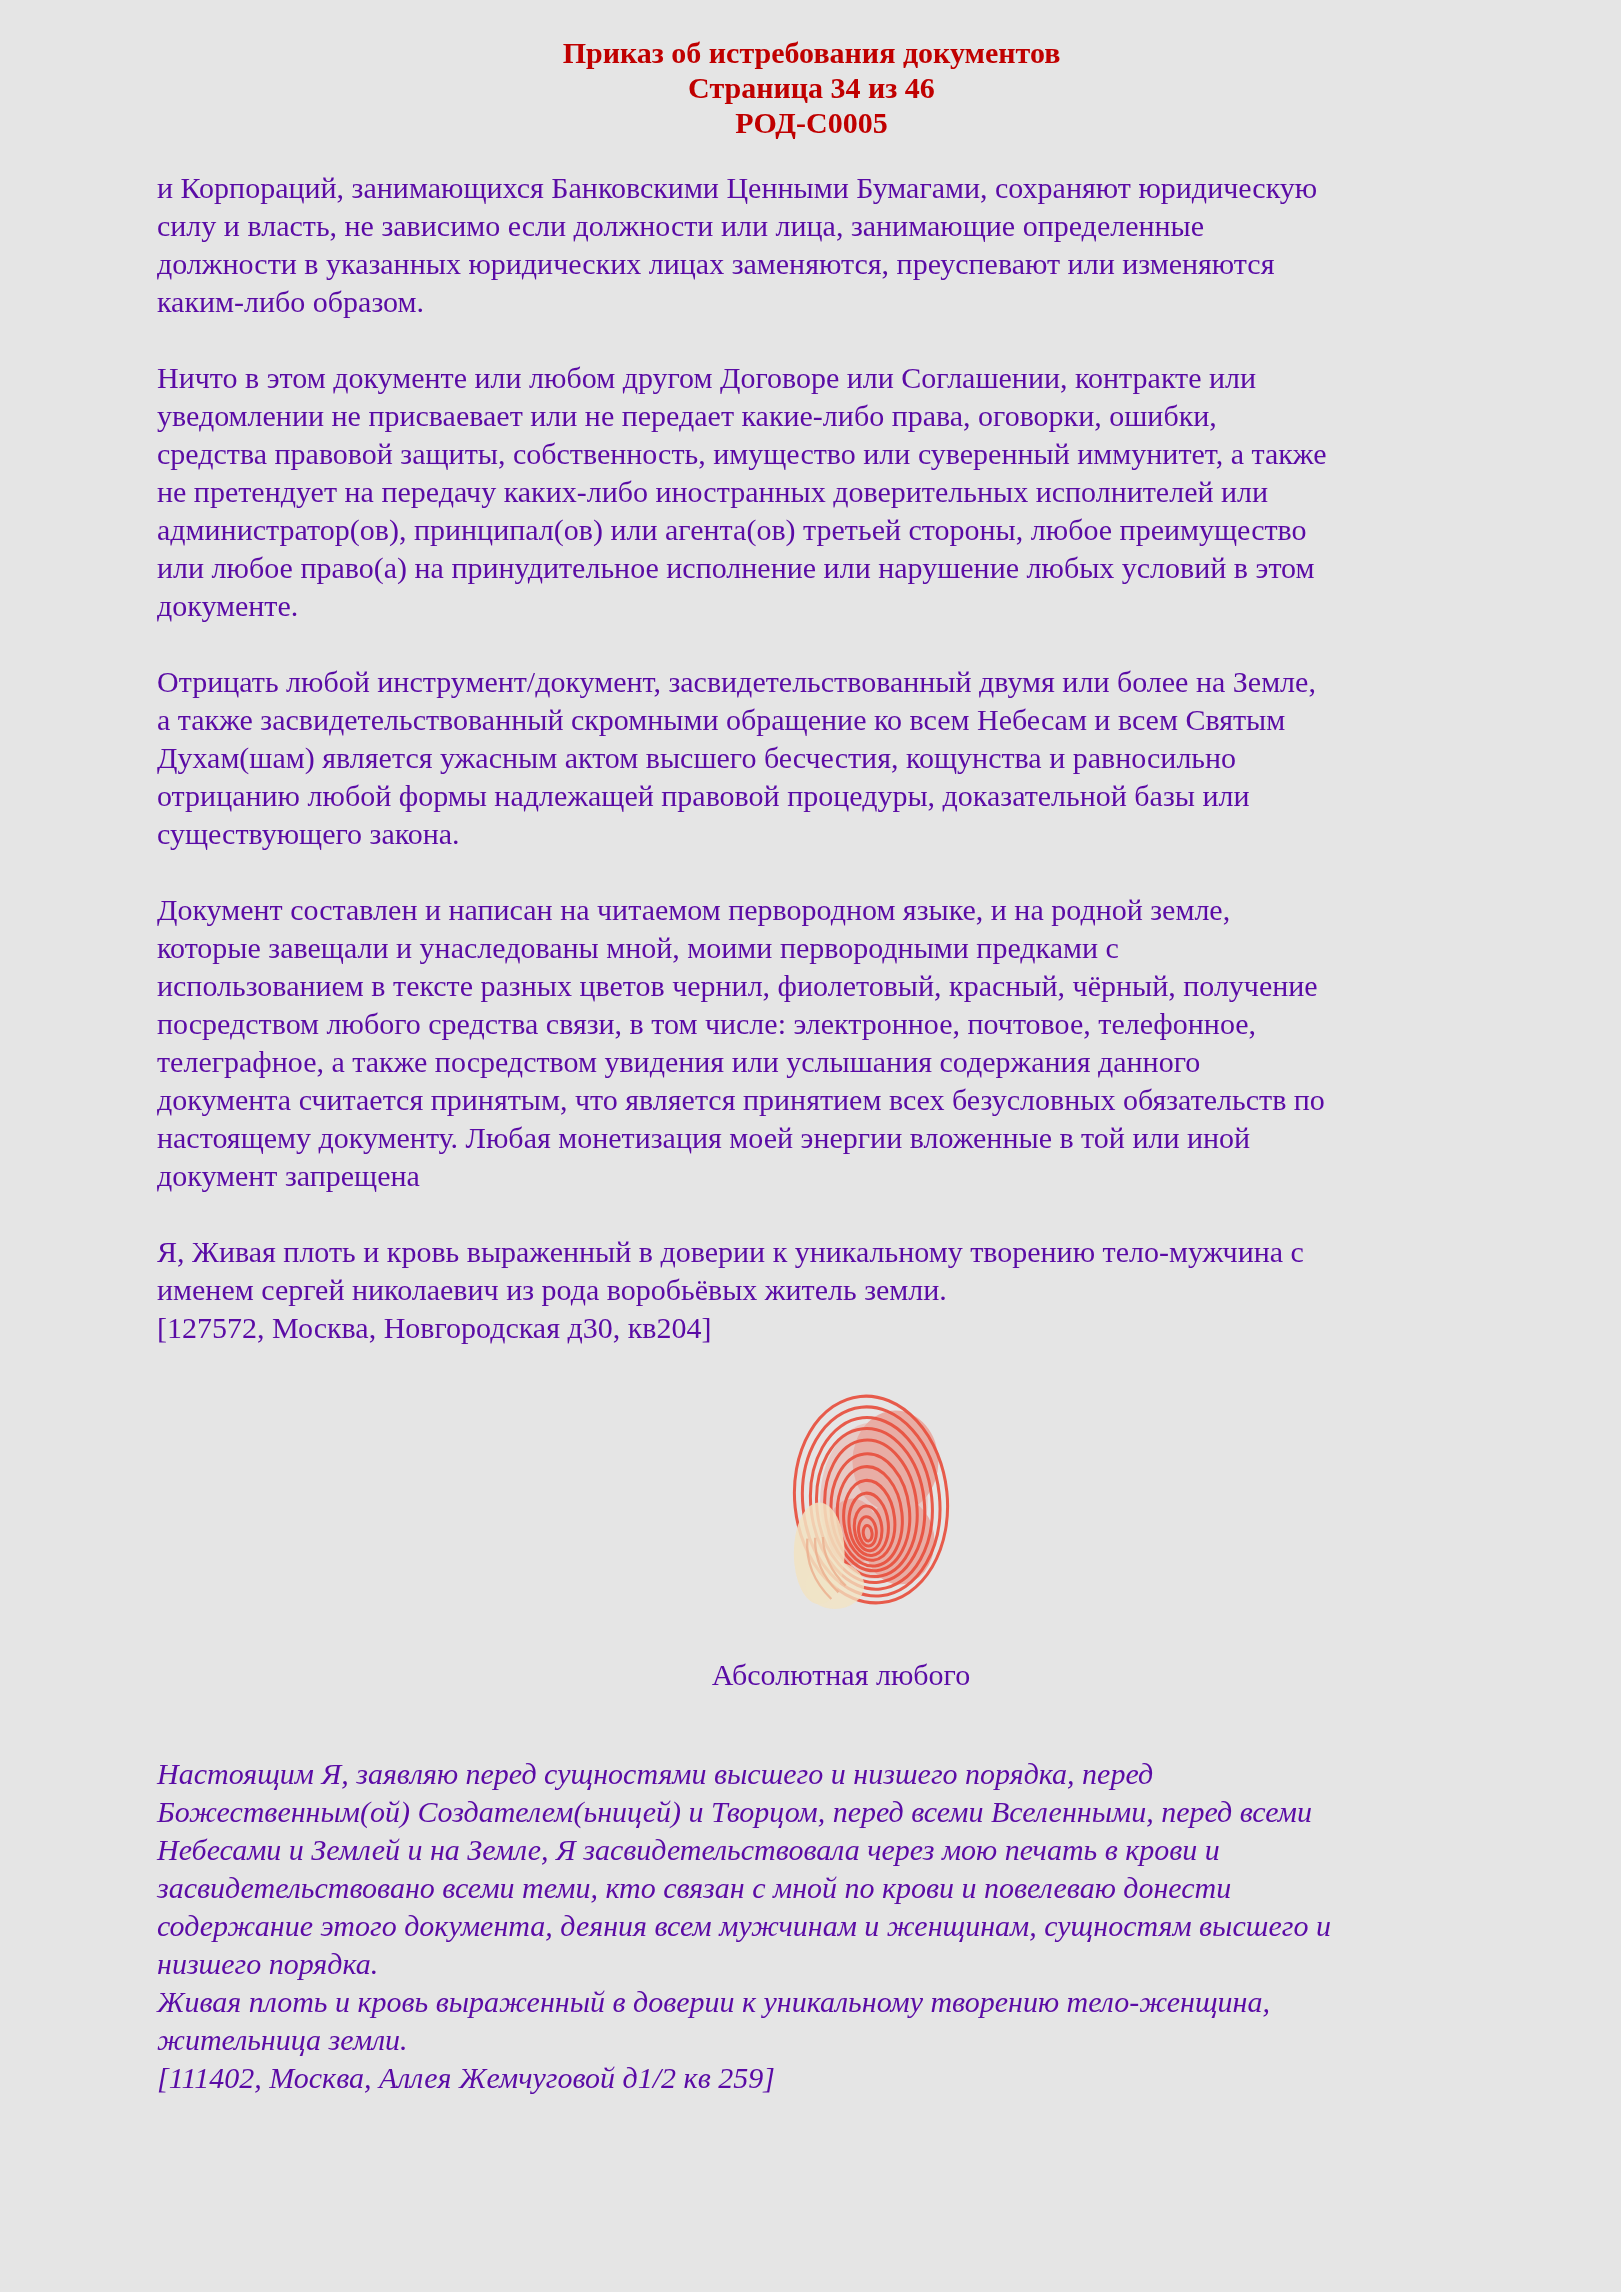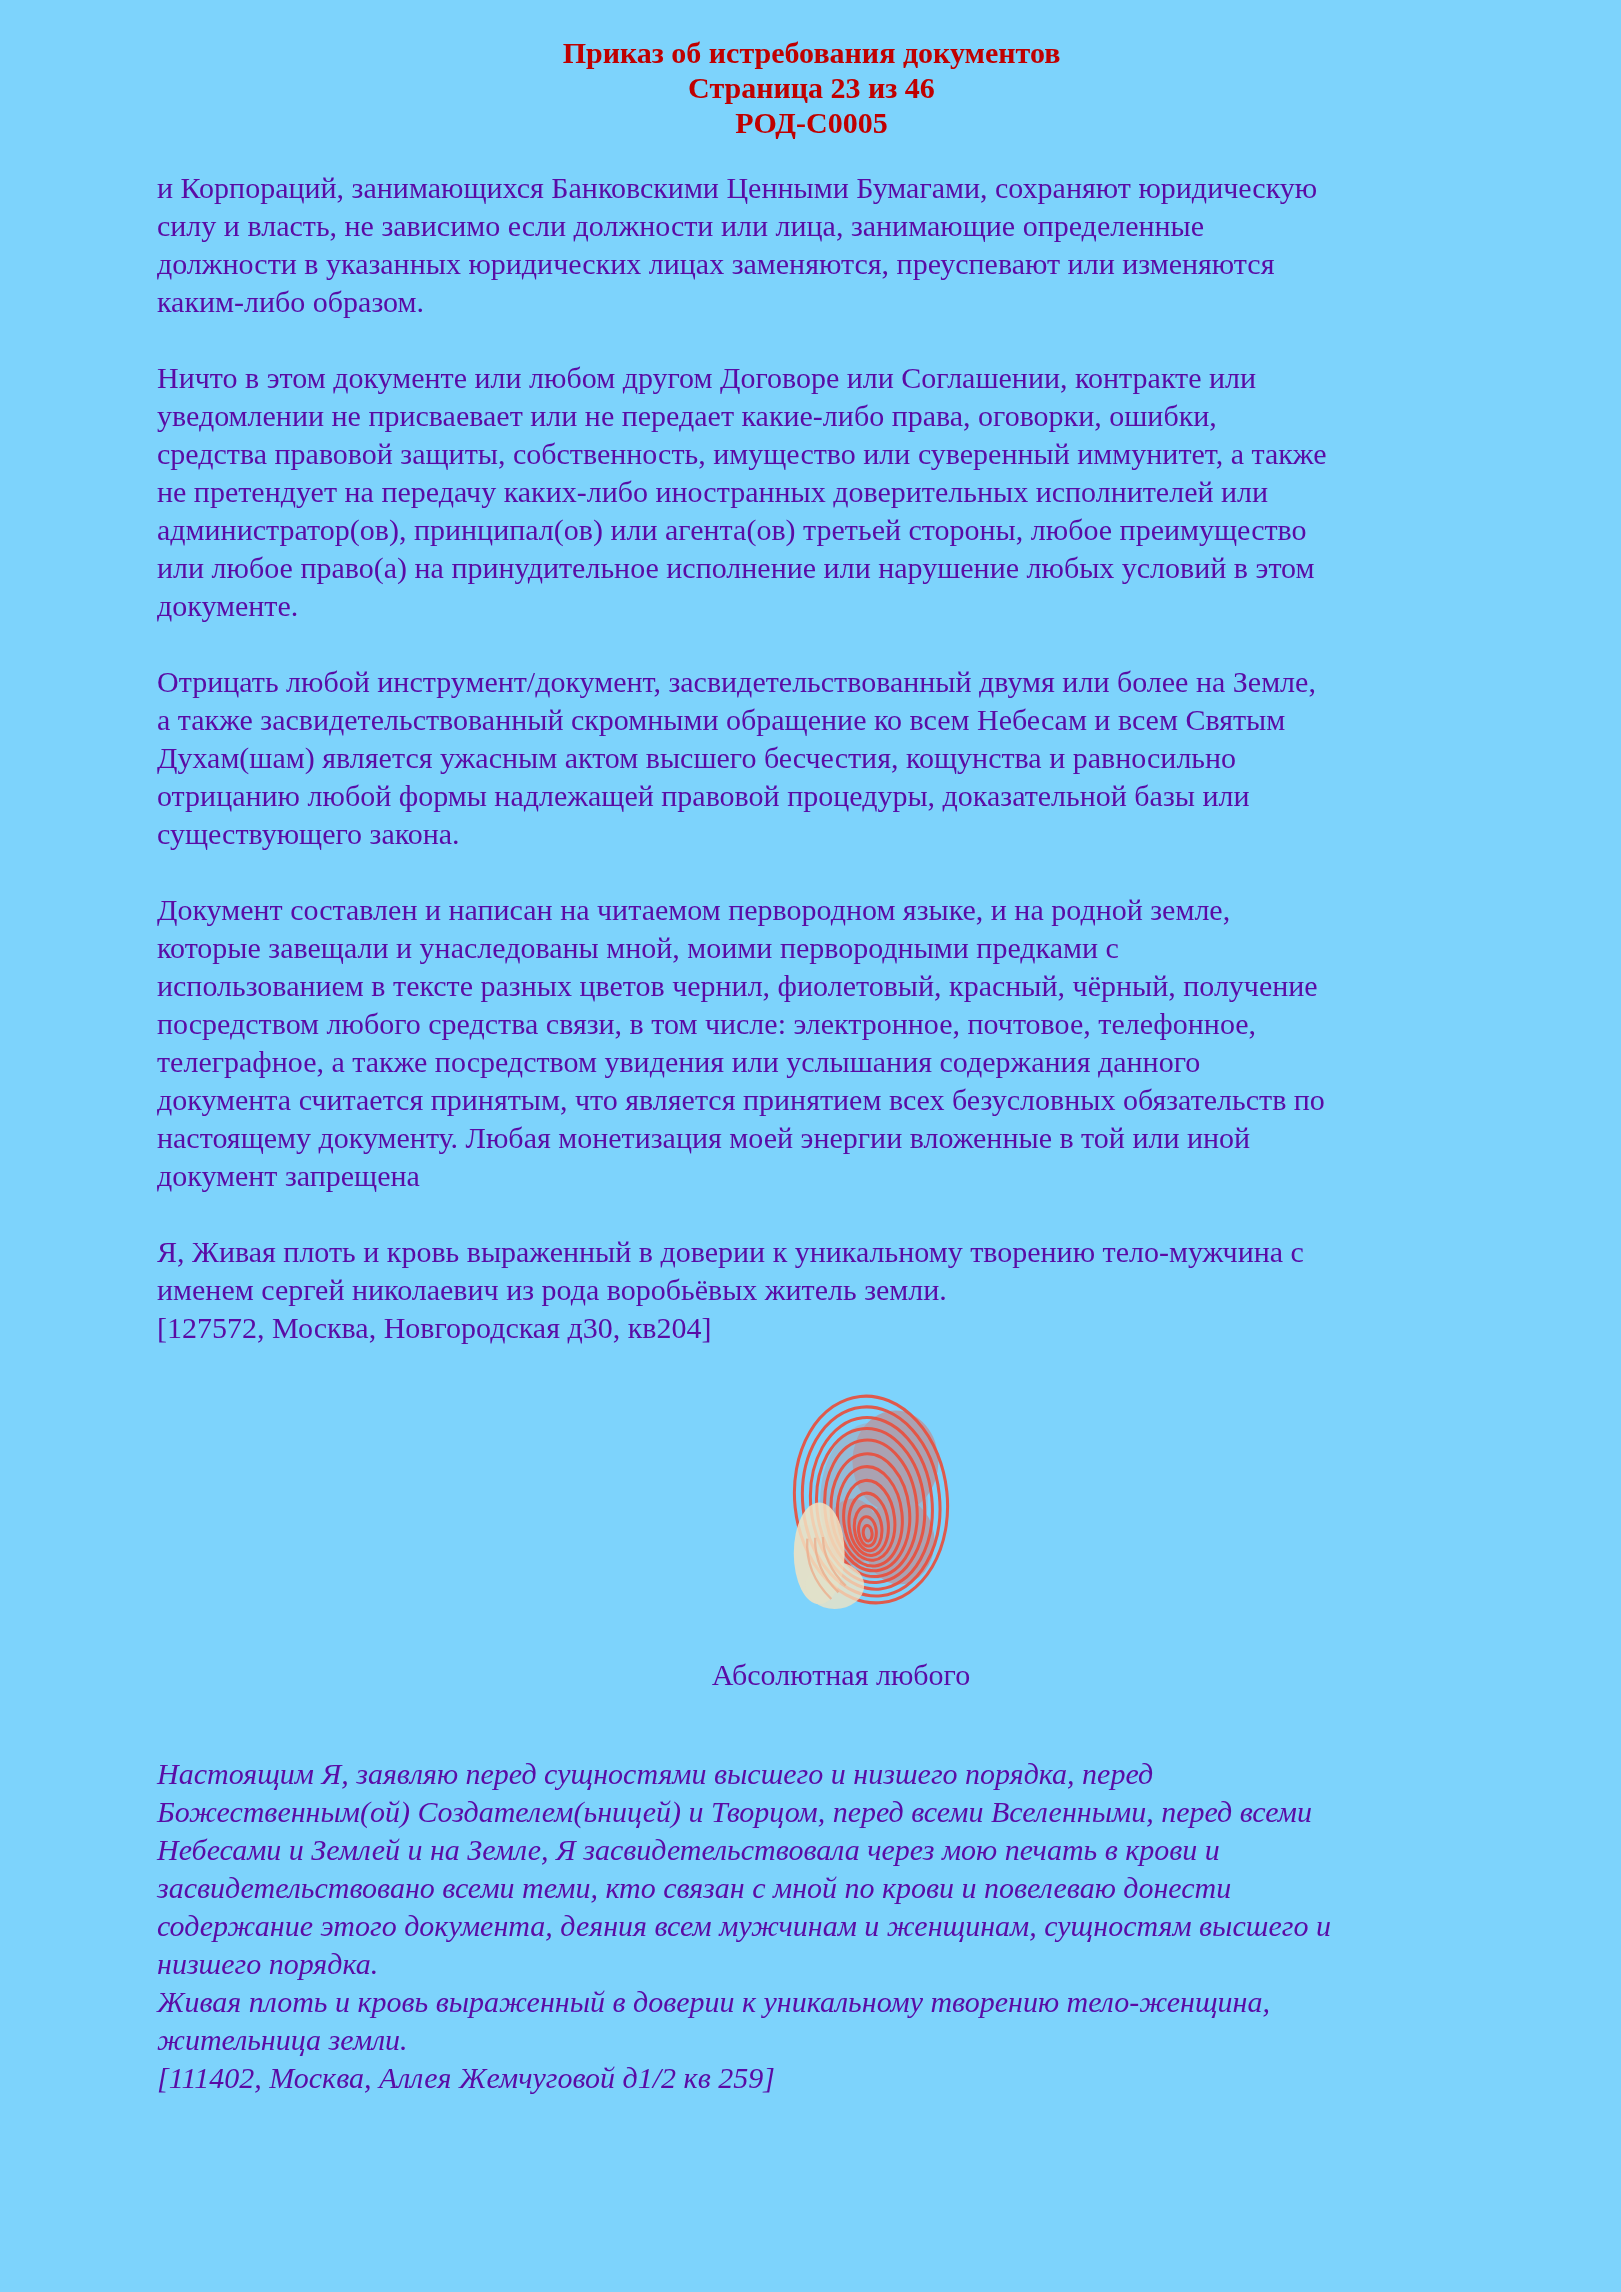--- a/index.html
+++ b/index.html
@@ -5,21 +5,21 @@
   html, body {
     margin: 0;
     padding: 0;
     background: #ffffff;
   }
   .page {
     position: relative;
     width: 1621px;
     min-height: 2293px;
     margin: 0 auto;
-    background: #7dd3fc;
+    background: #e5e5e5;
     box-sizing: border-box;
     padding: 35px 155px 78px 157px;
     font-family: "Liberation Serif", "DejaVu Serif", serif;
   }
   .doc-header {
     text-align: center;
     color: var(--header_red, #c00000);
     font-weight: bold;
     font-size: 30px;
     line-height: 35px;
@@ -56,21 +56,21 @@
     font-style: italic;
   }
 </style>
 </head>
 <body>
 
 <div class="page">
 
   <div class="doc-header">
     <div>Приказ об истребования документов</div>
-    <div>Страница 23 из 46</div>
+    <div>Страница 34 из 46</div>
     <div>РОД-С0005</div>
   </div>
 
   <div class="body-text">
 
     <p class="para">и Корпораций, занимающихся Банковскими Ценными Бумагами, сохраняют юридическую
 силу и власть, не зависимо если должности или лица, занимающие определенные
 должности в указанных юридических лицах заменяются, преуспевают или изменяются
 каким-либо образом.</p>
 

